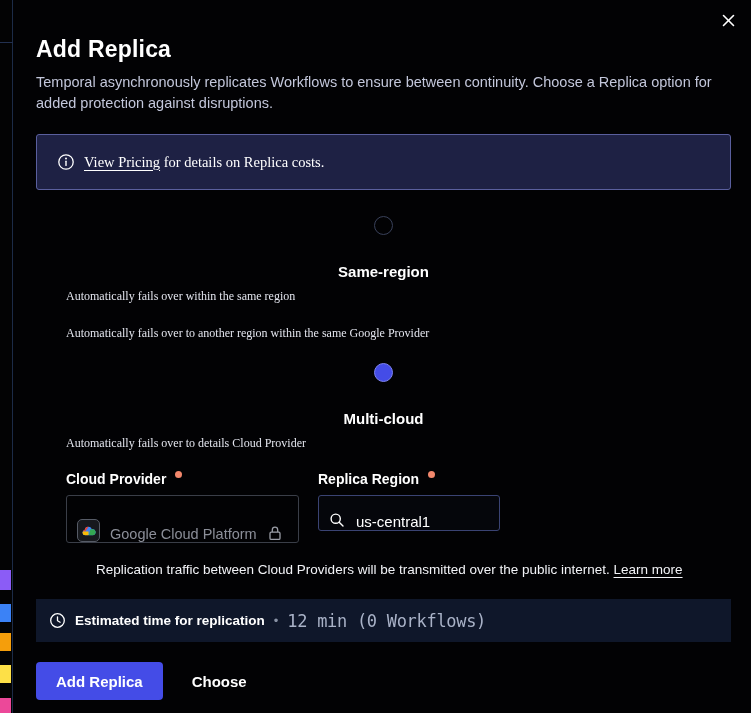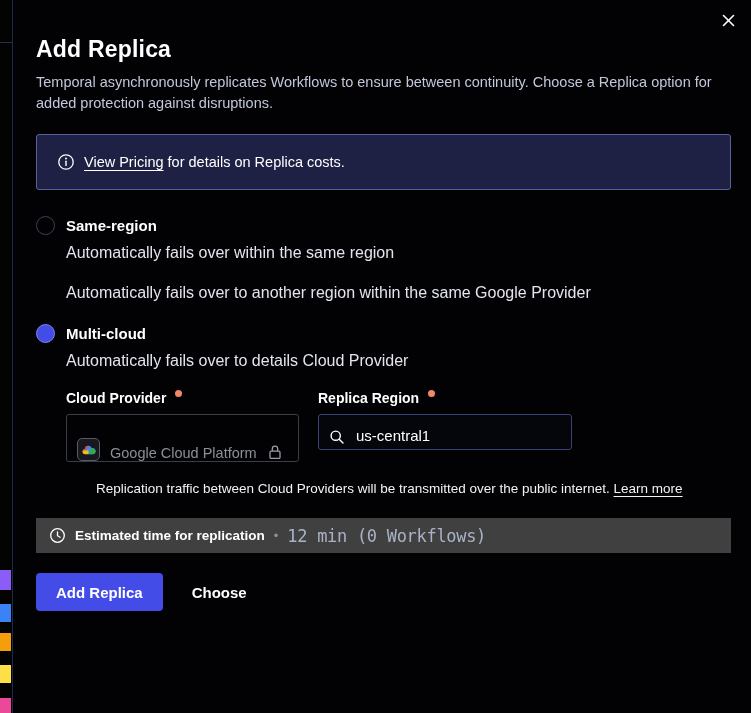--- a/index.html
+++ b/index.html
@@ -21,46 +21,46 @@
   .cb5 { top:698px; height:15px; }
 
   
   .modal { position:absolute; left:13px; top:0; right:0; bottom:0; background:#020204; padding:0 20px 0 23px; }
   .close-btn { position:absolute; top:9px; right:12px; width:22px; height:22px; background:none; border:none; padding:0; cursor:pointer; display:flex; align-items:center; justify-content:center; }
   .close-btn svg { stroke:#fff; }
 
   .title { margin:36px 0 0; font-size:23px; font-weight:700; color:#fff; letter-spacing:.2px; }
   .subtitle { margin:9px 0 0; font-size:14.5px; line-height:21px; color:#C3C7DB; }
 
-  .banner { margin-top:20px; height:56px; display:flex; align-items:center; gap:9px; padding:0 16px 0 20px; background:#1E2144; border:1px solid #5A5F9E; border-radius:3px; font-size:14.5px; color:#fff; }
+  .banner { margin-top:20px; height:56px; display:flex; align-items:center; gap:9px; padding:0 16px 0 20px; background:#1E2144; border:1px solid #5A5F9E; border-radius:3px; font-size:14.5px; color:#fff;font-family:Liberation Serif, serif; }
   .banner .link { text-decoration:underline; text-underline-offset:3px; color:#fff; cursor:pointer; }
   .banner svg { flex:0 0 auto; }
 
   .options { margin-top:26px; }
   .option { margin-bottom:22px; }
-  .option-head { display:flex; align-items:center; gap:11px; cursor:pointer; }
+  .option-head { display:flex; align-items:center; gap:28px; cursor:pointer;flex-direction:column; }
   .radio { width:19px; height:19px; border-radius:50%; border:1.5px solid #39415A; background:transparent; flex:0 0 auto; }
   .radio.selected { background:#444CE7; border-color:#7D83F2; }
   .option-label { font-size:15px; font-weight:700; color:#fff; }
-  .option-desc { margin:9px 0 0 30px; font-size:16px; color:#E3E5EE; }
+  .option-desc { margin:9px 0 0 30px; font-size:12px; color:#E3E5EE;font-family:Liberation Serif, serif; }
 
   .mc-extra { margin:20px 0 0 30px; }
   .field-row { display:flex; gap:19px; }
   .field-label { font-size:14px; font-weight:700; color:#fff; display:flex; align-items:flex-start; gap:9px; }
   .req-dot { width:7px; height:7px; border-radius:50%; display:inline-block; }
   .select-box { margin-top:8px; width:233px; height:48px; border:1px solid #3A3E48; border-radius:3px; display:flex; align-items:flex-end; gap:10px; padding:0 10px; cursor:not-allowed; }
   .gcp-badge { width:23px; height:23px; border:1px solid #565B66; background:#17191E; border-radius:5px; display:flex; align-items:center; justify-content:center; flex:0 0 auto; }
   .provider-text { color:#8C8F99; font-size:14.5px; white-space:nowrap; }
-  .search-box { margin-top:8px; width:254px; height:36px; border:1px solid #3A4373; border-radius:3px; display:flex; align-items:flex-end; gap:9px; padding:4px 10px; background:#05060B; }
+  .search-box { margin-top:8px; width:182px; height:36px; border:1px solid #3A4373; border-radius:3px; display:flex; align-items:flex-start; gap:9px; padding:16px 10px; background:#05060B; }
   .search-box input { flex:1; min-width:0; background:transparent; border:none; outline:none; color:#fff; font-size:15px; font-family:inherit; }
 
   .note { margin:19px 0 0 30px; font-size:13.5px; color:#F2F3F7; }
   .note .learn { text-decoration:underline; text-underline-offset:3px; cursor:pointer; }
 
-  .estimate { margin-top:20px; height:35px; background:#404040; display:flex; align-items:center; gap:9px; padding:0 13px; }
+  .estimate { margin-top:20px; height:43px; background:#0f172a; display:flex; align-items:center; gap:9px; padding:0 13px; }
   .estimate-label { font-size:13.5px; font-weight:700; color:#fff; }
   .estimate-sep { color:#8A93A6; font-size:13px; }
   .estimate-value { font-family:"DejaVu Sans Mono", monospace; font-size:17px; color:#A9B2C7; letter-spacing:-0.3px; }
   .estimate svg { flex:0 0 auto; }
 
   .actions { margin-top:20px; display:flex; align-items:center; gap:29px; }
   .btn-primary { height:38px; padding:0 20px; color:#fff; font-size:15px; font-weight:700; border:none; border-radius:4px; cursor:pointer; font-family:inherit; }
   .btn-cancel { background:none; border:none; color:#fff; font-size:15px; font-weight:700; cursor:pointer; font-family:inherit; padding:0; }
 </style>
 </head>

